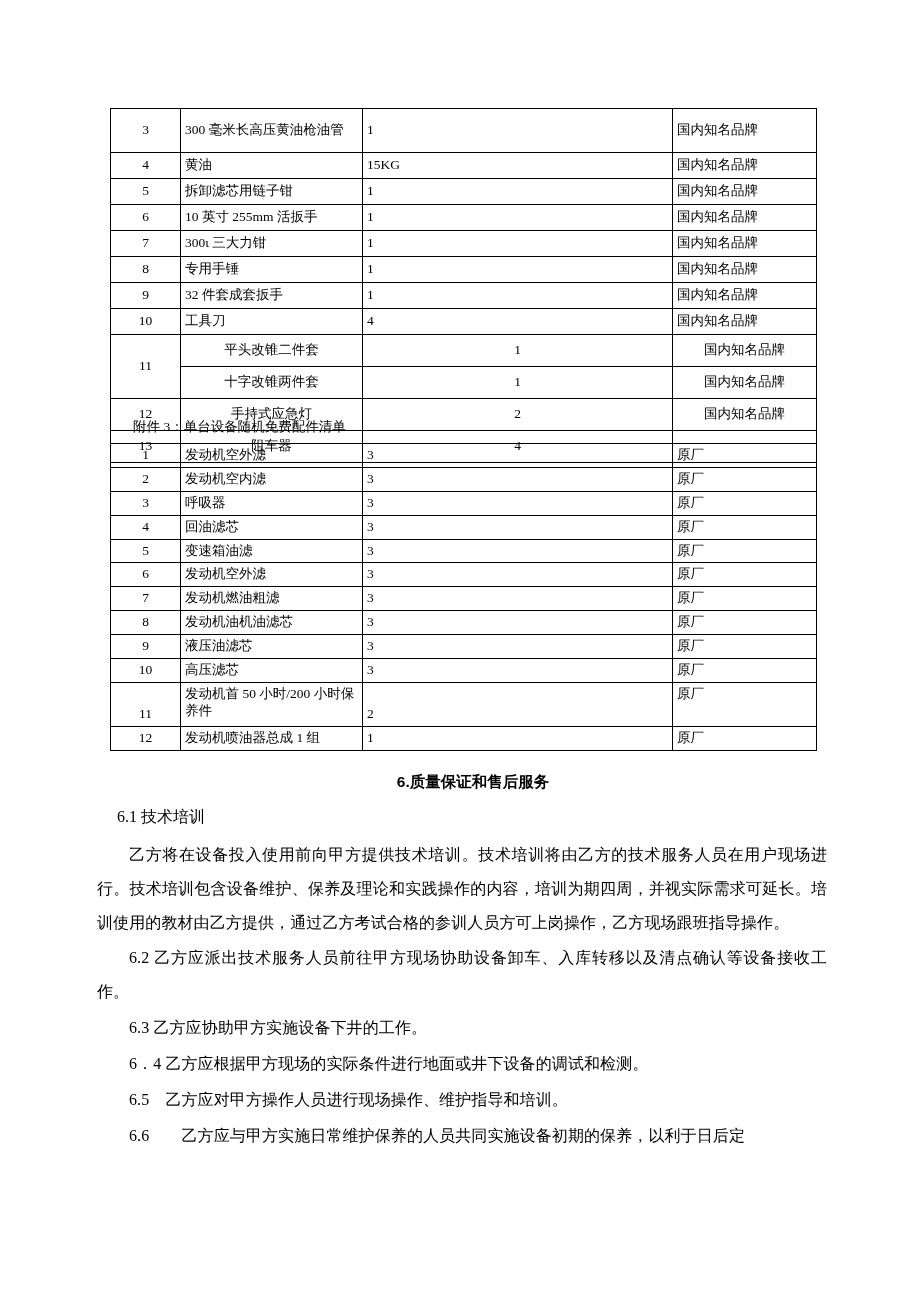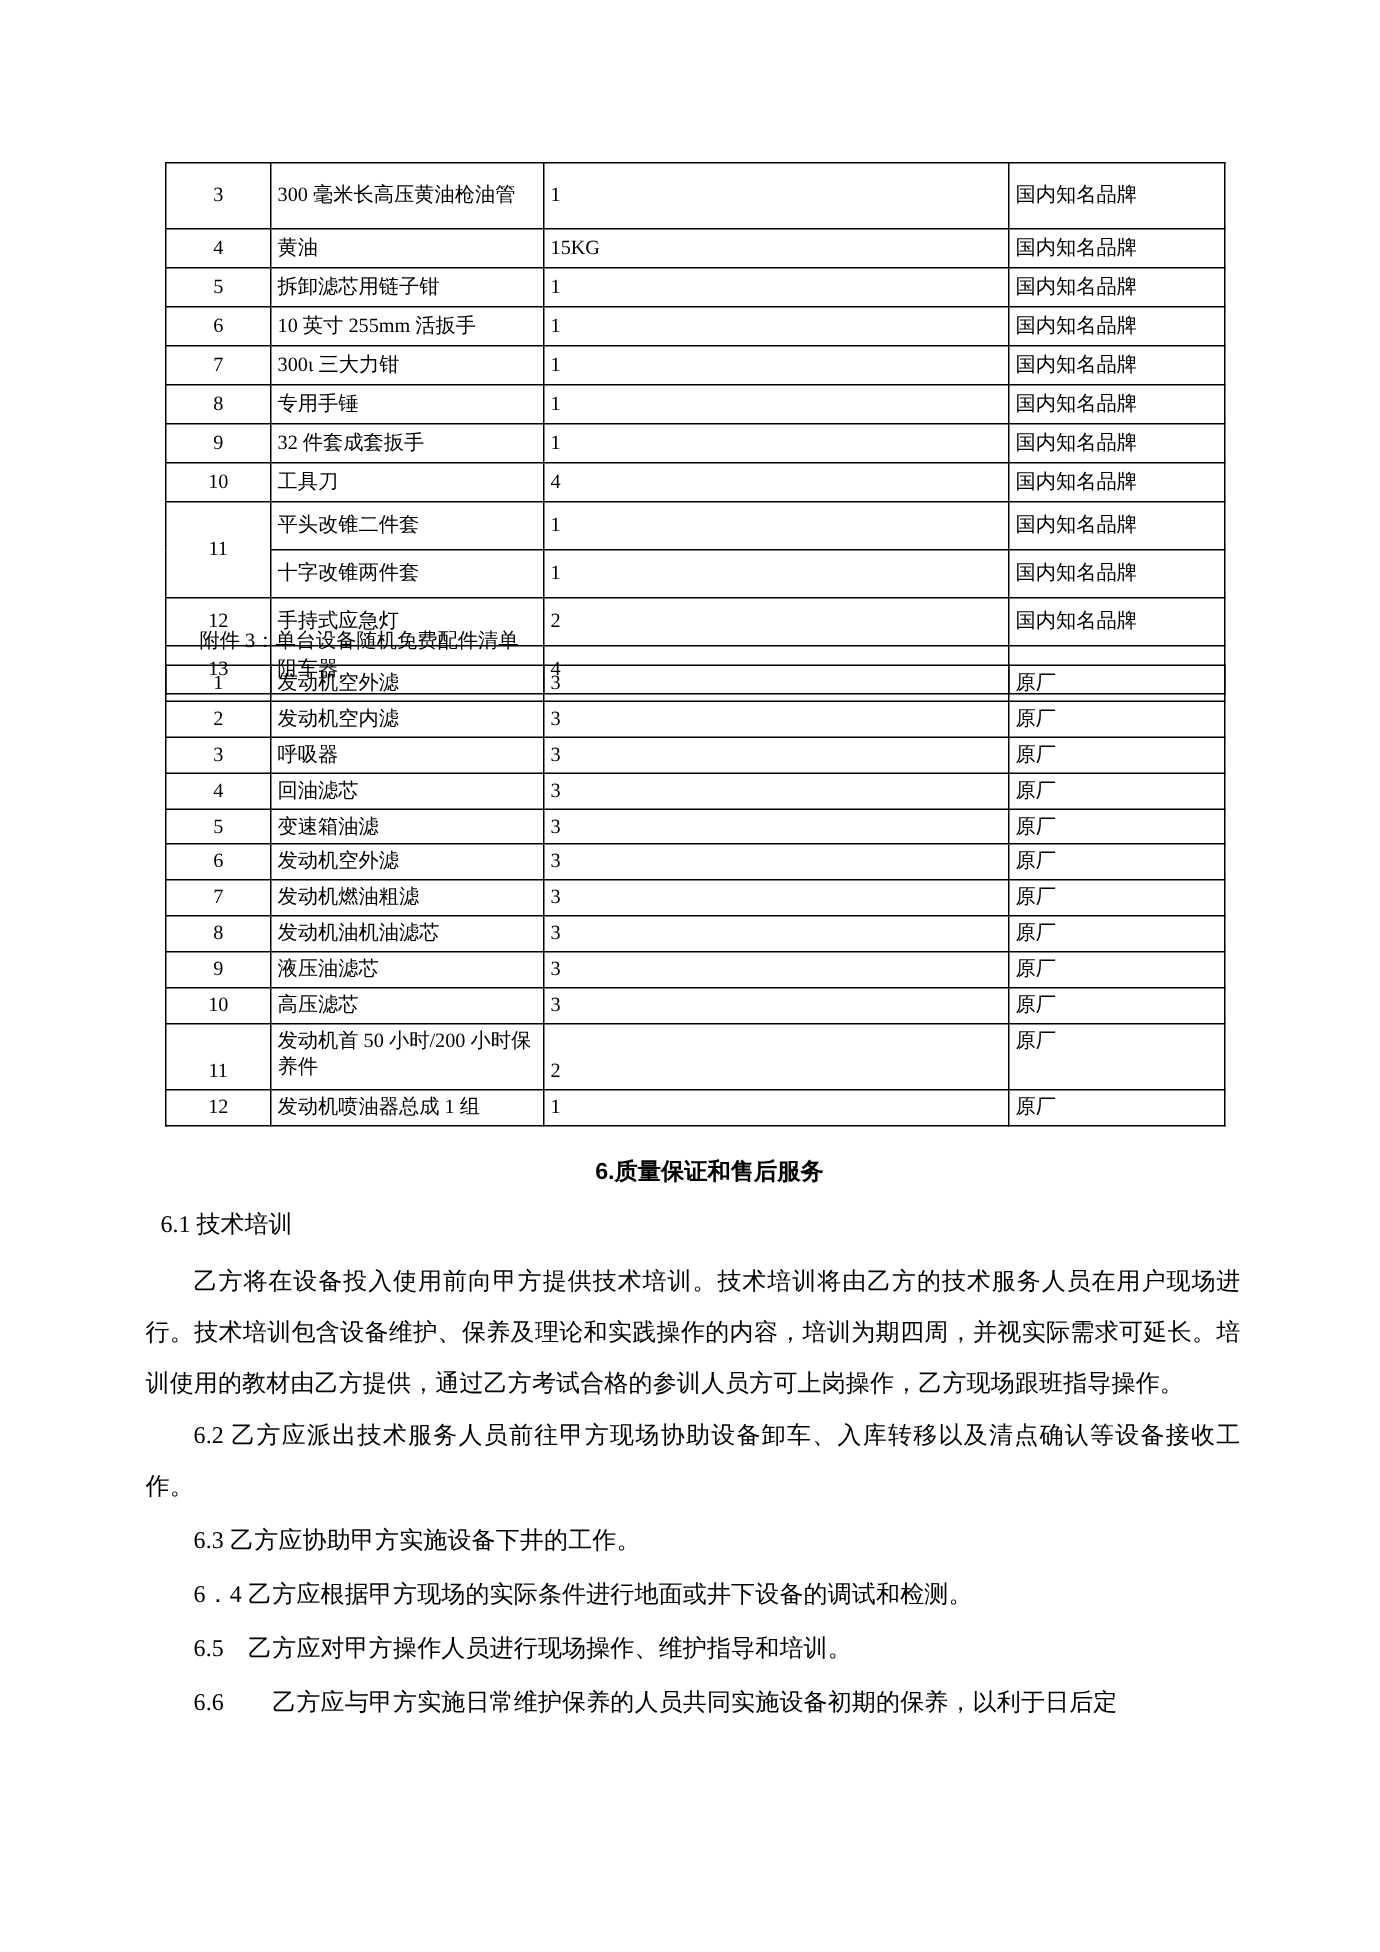--- a/index.html
+++ b/index.html
@@ -45,21 +45,21 @@
   .c-qty   { width: 310px; text-align: left; }
   .c-maker { width: 144px; text-align: left; }
 
   .tbl-tools {
     position: absolute;
     left: 110px;
     top: 108px;
   }
   .tbl-tools td { height: 26px; }
   .tbl-tools tr:first-child td { height: 44px; }
-  .tbl-tools .tall td { height: 32px; }
+  .tbl-tools .tall td { height: 32px; text-align: center; }
 
   .caption {
     position: absolute;
     left: 97px;
     top: 419px;
     font-size: 13.5px;
     line-height: 1.2;
     white-space: nowrap;
     padding-left: 36px;
   }
@@ -85,21 +85,21 @@
   .h-section {
     font-family: "Liberation Sans", "DejaVu Sans", sans-serif;
     font-weight: bold;
     font-size: 15.5px;
     margin: 0 0 14px 22px;
     line-height: 1.3;
     text-align: center;
   }
   .h-sub {
     font-size: 16px;
-    margin: 0 0 10px 10px;
+    margin: 0 0 10px 20px;
     line-height: 1.35;
   }
   p.para {
     font-size: 16px;
     line-height: 2.12;
     margin: 0 0 2px 0;
     text-align: justify;
     text-justify: inter-ideograph;
     letter-spacing: 0.1px;
   }

